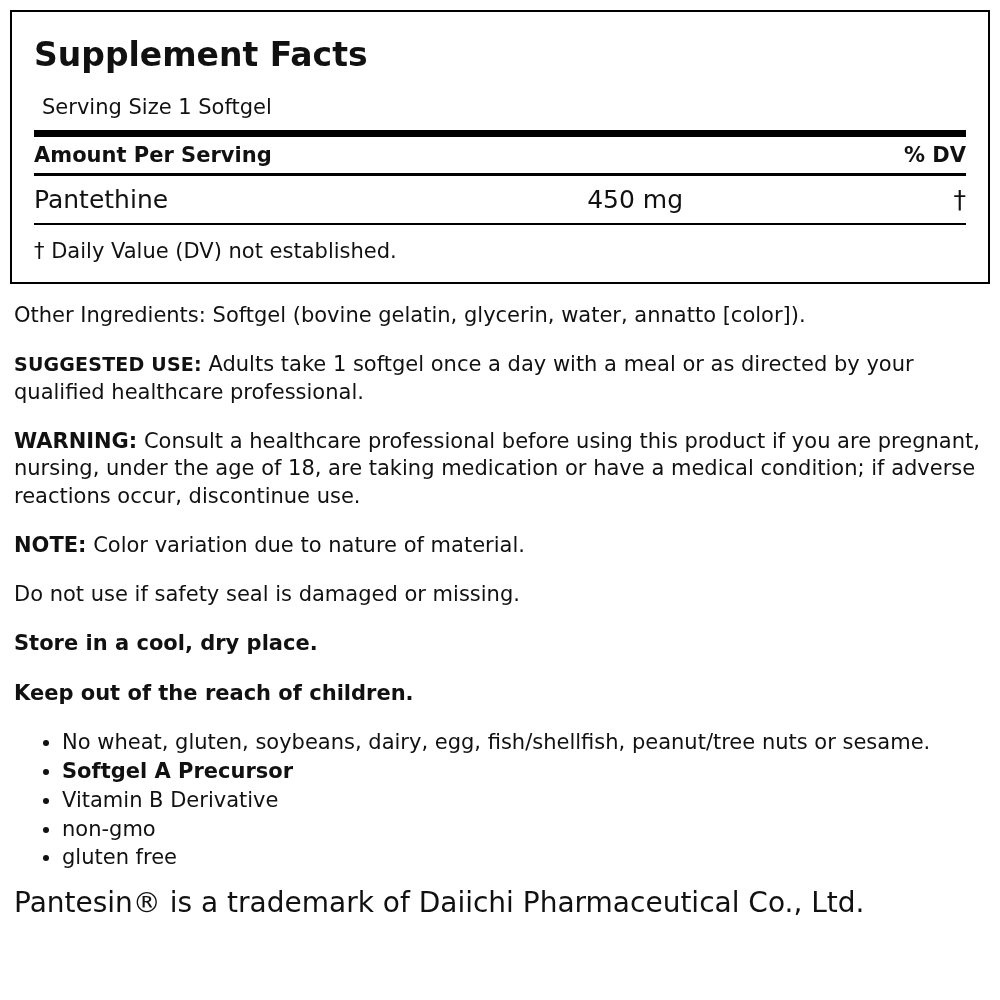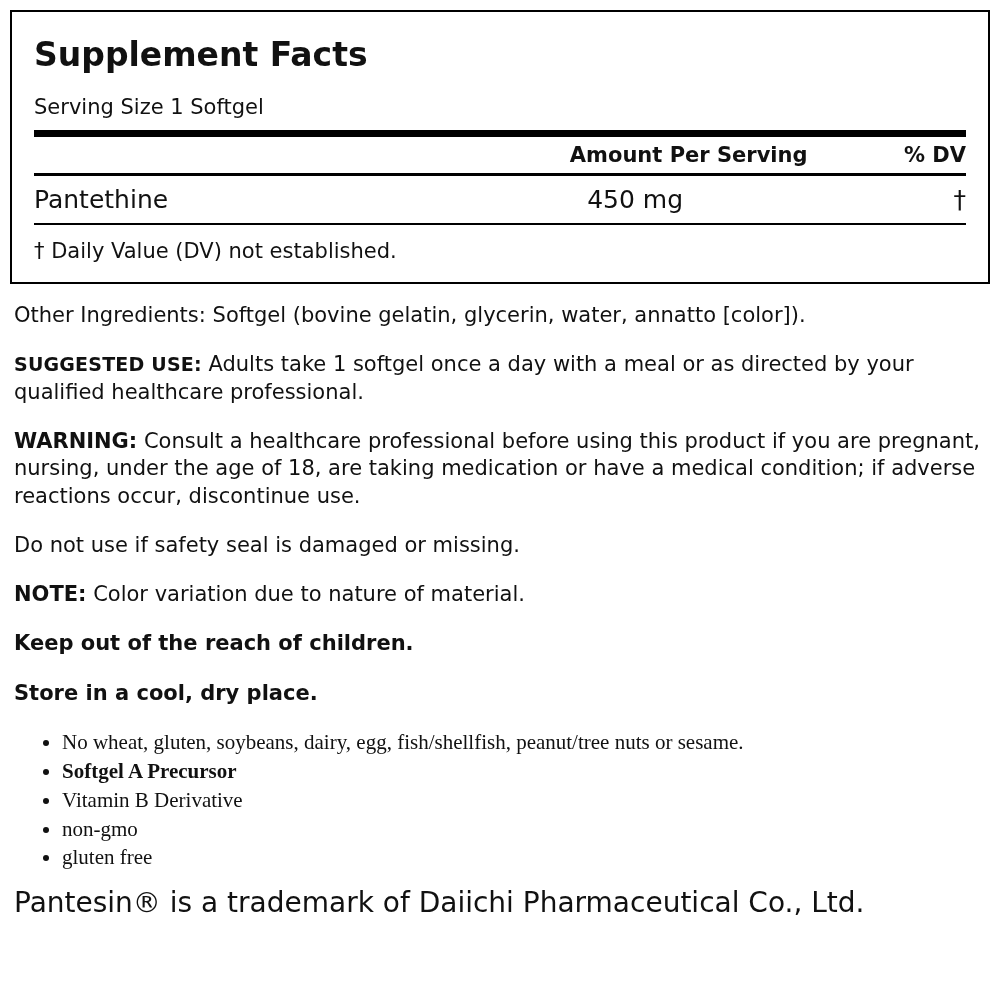--- a/index.html
+++ b/index.html
@@ -31,21 +31,21 @@
   }
   .facts-title {
     font-size: 33px;
     font-weight: bold;
     letter-spacing: 0px;
     margin: 0 0 22px 0;
     line-height: 1.05;
   }
   .serving-size {
     font-size: 21px;
-    margin: 0 0 10px 0;
+    margin: 0 0 10px 8px;
     line-height: 1.2;
   }
   .rule-thick {
     border-top: 7px solid #000000;
     margin: 0;
   }
   .rule-thin {
     border-top: 2px solid #000000;
     margin: 0;
   }
@@ -62,21 +62,21 @@
     padding: 0;
     vertical-align: baseline;
   }
   .col-name { width: 46%; }
   .col-amt  { width: 37%; text-align: center; }
   .col-dv   { width: 17%; text-align: right; }
 
   .head-amount {
     font-size: 21px;
     font-weight: bold;
-    text-align: right;
+    text-align: left;
     padding-top: 6px !important;
     padding-bottom: 6px !important;
   }
   .head-dv {
     font-size: 21px;
     font-weight: bold;
     text-align: right;
     padding-top: 6px !important;
     padding-bottom: 6px !important;
   }
@@ -116,21 +116,20 @@
   .strong-line {
     font-size: 21px;
     font-weight: bold;
     line-height: 1.3;
     margin: 0 0 22px 0;
   }
   ul.bullets {
     margin: 0 0 14px 0;
     padding-left: 48px;
     list-style-type: disc;
-    font-family: Liberation Serif, serif;
   }
   ul.bullets li {
     font-size: 21px;
     line-height: 1.28;
     margin: 0 0 2px 0;
   }
   ul.bullets li.bold-item {
     font-weight: bold;
   }
   .trademark {
@@ -191,29 +190,29 @@
     <p class="para">Other Ingredients: Softgel (bovine gelatin, glycerin, water, annatto [color]).</p>
 
     <p class="para">
       <span class="lead-caps">SUGGESTED USE:</span><span> Adults take 1 softgel once a day with a meal or as directed by your qualified healthcare professional.</span>
     </p>
 
     <p class="para">
       <span class="lead-bold">WARNING:</span><span> Consult a healthcare professional before using this product if you are pregnant, nursing, under the age of 18, are taking medication or have a medical condition; if adverse reactions occur, discontinue use.</span>
     </p>
 
-    <p class="para">Do not use if safety seal is damaged or missing.</p>
-
     <p class="para">
       <span class="lead-bold">NOTE:</span><span> Color variation due to nature of material.</span>
     </p>
 
+    <p class="para">Do not use if safety seal is damaged or missing.</p>
+
+    <p class="strong-line">Store in a cool, dry place.</p>
+
     <p class="strong-line">Keep out of the reach of children.</p>
-
-    <p class="strong-line">Store in a cool, dry place.</p>
 
     <ul class="bullets">
       <li>No wheat, gluten, soybeans, dairy, egg, fish/shellfish, peanut/tree nuts or sesame.</li>
       <li class="bold-item">Softgel A Precursor</li>
       <li>Vitamin B Derivative</li>
       <li>non-gmo</li>
       <li>gluten free</li>
     </ul>
 
     <p class="trademark">Pantesin® is a trademark of Daiichi Pharmaceutical Co., Ltd.</p>

